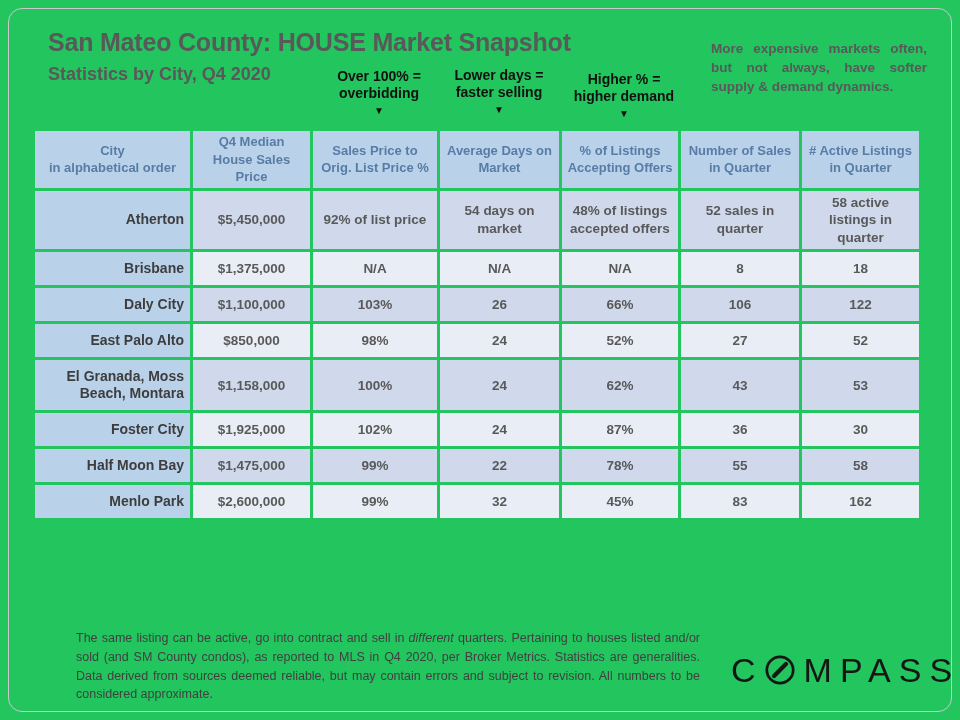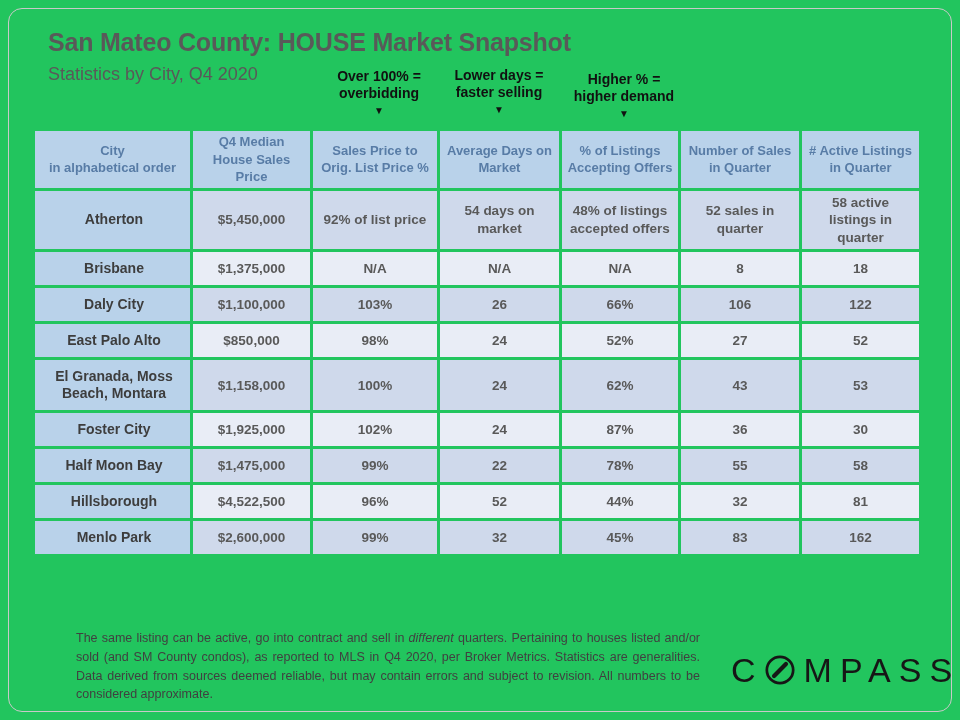--- a/index.html
+++ b/index.html
@@ -1,29 +1,29 @@
 <!DOCTYPE html>
 <html><head>
 <meta charset="utf-8">
 <style>
   html,body{margin:0;padding:0;width:960px;height:720px;background:#ffffff;overflow:hidden;
     font-family:"Liberation Sans", sans-serif;-webkit-font-smoothing:antialiased;}
   .slide{position:relative;width:960px;height:720px;background:#22c55e;}
   .frame{position:absolute;left:8px;top:8px;right:8px;bottom:8px;border:1px solid #c9c9c9;border-radius:14px;pointer-events:none;}
   .title{position:absolute;left:48px;top:28px;font-size:25px;font-weight:bold;color:#595959;letter-spacing:-0.2px;}
-  .subtitle{position:absolute;left:48px;top:64px;font-size:18px;font-weight:normal;color:#595959;}
+  .subtitle{position:absolute;left:48px;top:64px;font-size:18px;font-weight:bold;color:#595959;}
   .note{position:absolute;left:711px;top:39px;width:216px;font-size:13.5px;font-weight:bold;color:#595959;
     text-align:justify;line-height:1.42;}
   .ann{position:absolute;text-align:center;font-size:14px;font-weight:bold;color:#111;line-height:1.18;}
   .ann .tri{display:block;font-size:10px;margin-top:4px;color:#111;}
   .tbl{position:absolute;left:32px;top:128px;border-collapse:separate;border-spacing:3px;table-layout:fixed;}
   .tbl th,.tbl td{overflow:hidden;}
   .tbl thead th{background:#b9d2ea;color:#587ca6;font-size:13px;font-weight:bold;text-align:center;
     vertical-align:middle;height:50px;line-height:1.35;padding:2px 4px;}
-  .tbl td.city{background:#b9d2ea;color:#3d3d3d;font-size:14px;font-weight:bold;text-align:center;
+  .tbl td.city{background:#b9d2ea;color:#3d3d3d;font-size:14px;font-weight:bold;text-align:right;
     padding:4px 6px 4px 9px;vertical-align:middle;line-height:1.25;}
   .tbl td.val{font-size:13.5px;font-weight:600;color:#595959;text-align:center;vertical-align:middle;
     padding:3px 6px;line-height:1.3;}
   .tbl tbody tr{height:33px;}
   .tbl tbody tr.tall{height:45px;}
   .tbl tbody tr.tall2{height:50px;padding-left:22px;}
   .tbl tbody tr:nth-child(odd) td.val{background:#cfd9eb;}
   .tbl tbody tr:nth-child(even) td.val{background:#e9edf6;}
   .footer-text{position:absolute;left:68px;top:629px;width:624px;font-size:12.5px;color:#404040;
     text-align:justify;line-height:1.5;margin-left:8px;}
@@ -33,20 +33,21 @@
   .brand svg{margin:0 7px 0 0;display:block;}
 </style>
 </head>
 <body>
 
 <div class="slide">
   <div class="frame"></div>
 
   <div class="title">San Mateo County: HOUSE Market Snapshot</div>
   <div class="subtitle">Statistics by City, Q4 2020</div>
+  <div class="note">More expensive markets often, but not always, have softer supply &amp; demand dynamics.</div>
 
   <div class="ann" style="left:316px;top:68px;width:126px;">
     <span>Over 100% =</span><br>
     <span>overbidding</span>
     <span class="tri">▼</span>
   </div>
   <div class="ann" style="left:437px;top:67px;width:124px;">
     <span>Lower days =</span><br>
     <span>faster selling</span>
     <span class="tri">▼</span>
@@ -136,29 +137,20 @@
       <tr>
         <td class="city">Half Moon Bay</td>
         <td class="val">$1,475,000</td>
         <td class="val">99%</td>
         <td class="val">22</td>
         <td class="val">78%</td>
         <td class="val">55</td>
         <td class="val">58</td>
       </tr>
       <tr>
-        <td class="city">Hillsborough</td>
-        <td class="val">$4,522,500</td>
-        <td class="val">96%</td>
-        <td class="val">52</td>
-        <td class="val">44%</td>
-        <td class="val">32</td>
-        <td class="val">81</td>
-      </tr>
-      <tr>
         <td class="city">Menlo Park</td>
         <td class="val">$2,600,000</td>
         <td class="val">99%</td>
         <td class="val">32</td>
         <td class="val">45%</td>
         <td class="val">83</td>
         <td class="val">162</td>
       </tr>
     </tbody>
   </table>

